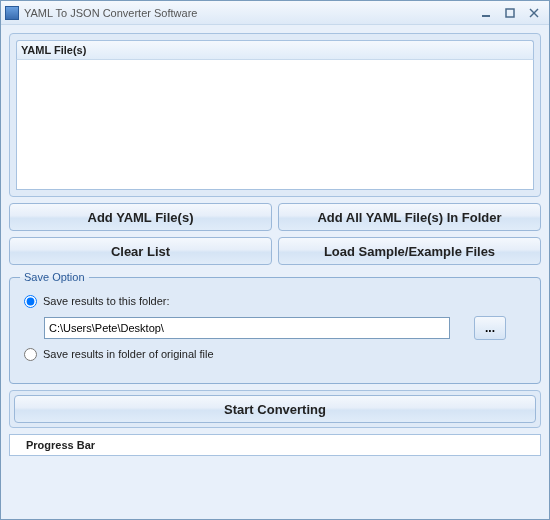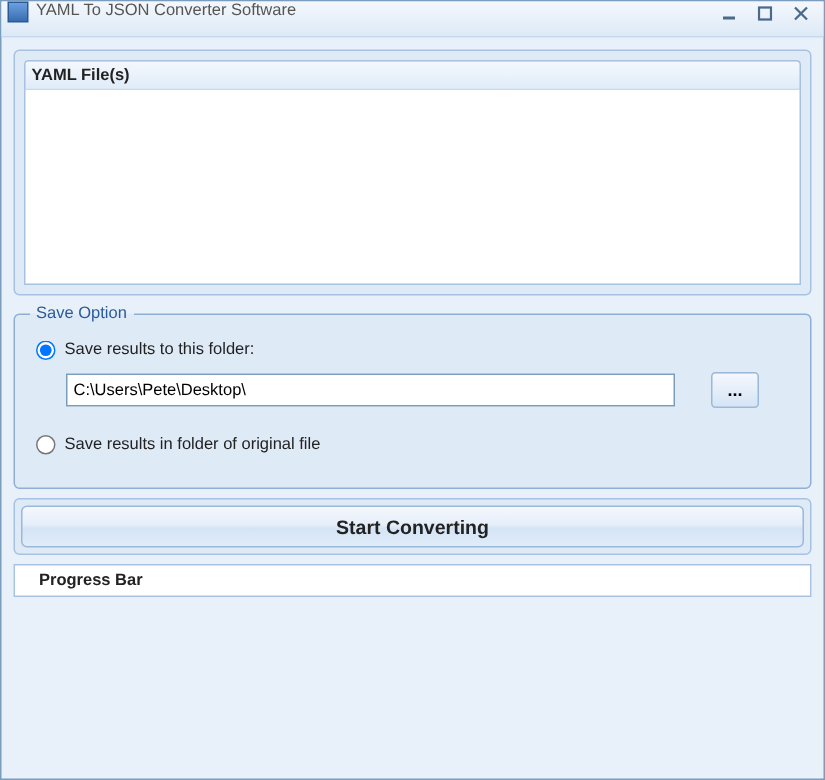--- a/index.html
+++ b/index.html
@@ -15,21 +15,21 @@
     border: 1px solid #7a9cbd;
     background: #e8f0fa;
     display: flex;
     flex-direction: column;
   }
   .titlebar {
     height: 24px;
     background: linear-gradient(#f4f8fd, #dde9f7);
     border-bottom: 1px solid #c7d9ec;
     display: flex;
-    align-items: flex-start;
+    align-items: center;
     padding: 0 4px;
     color: #555;
     font-size: 11px;
   }
   .titlebar .app-icon {
     width: 14px; height: 14px;
     margin-right: 5px;
     background: linear-gradient(#6aa0e0,#3a6db0);
     border: 1px solid #2a5a99;
   }
@@ -110,21 +110,21 @@
     gap: 6px;
     font-size: 11px;
     color: #222;
     margin: 4px 4px;
   }
   .radio-row input[type=radio] { margin: 0; }
   .path-row {
     display: flex;
     align-items: center;
     gap: 24px;
-    margin: 8px 24px 18px 24px;
+    margin: 8px 24px 8px 24px;
   }
   .path-row input[type=text] {
     flex: 1;
     height: 22px;
     border: 1px solid #7a9cbd;
     padding: 2px 4px;
     font: 11px Tahoma, sans-serif;
     background: #fff;
   }
   .browse-btn {
@@ -176,20 +176,26 @@
   </div>
 
   <div class="client">
 
 
     <div class="panel files-panel">
       <div class="files-header">YAML File(s)</div>
       <div class="files-list"></div>
     </div>
 
+    <div class="btn-grid">
+      <button class="big-btn">Add YAML File(s)</button>
+      <button class="big-btn">Add All YAML File(s) In Folder</button>
+      <button class="big-btn">Clear List</button>
+      <button class="big-btn">Load Sample/Example Files</button>
+    </div>
 
     <fieldset class="save-option">
       <legend>Save Option</legend>
 
       <label class="radio-row">
         <input type="radio" name="saveopt" checked="" style="">
         <span>Save results to this folder:</span>
       </label>
 
       <div class="path-row">

